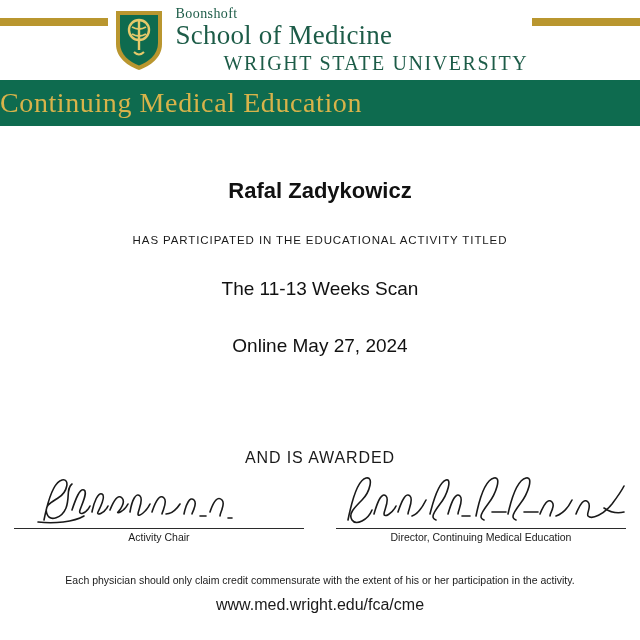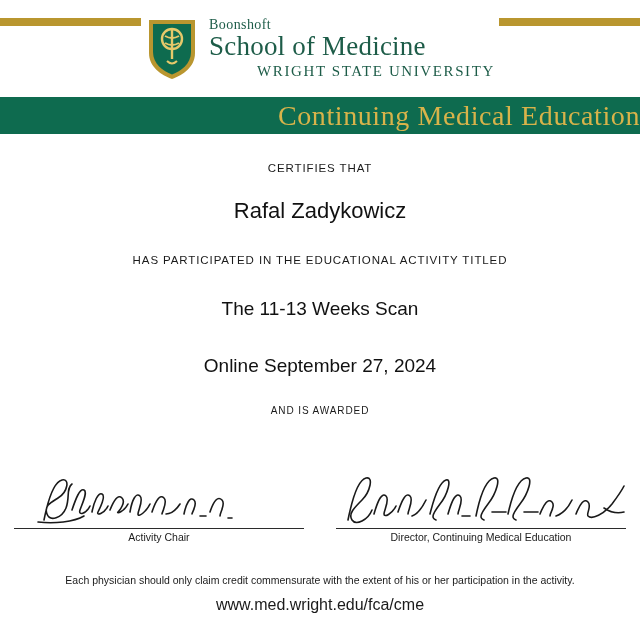--- a/index.html
+++ b/index.html
@@ -17,21 +17,21 @@
     position: relative;
     width: 640px;
     height: 640px;
     background: #ffffff;
     box-sizing: border-box;
   }
 
   
   .header {
     position: relative;
-    height: 97px;
+    height: 80px;
     display: flex;
     align-items: center;
     justify-content: center;
   }
   .gold-rule {
     position: absolute;
     top: 18px;
     height: 8px;
     background: #b9962f;
   }
@@ -67,33 +67,33 @@
   .wm-school {
     font-family: "Liberation Serif", serif;
     font-size: 27px;
     color: #1d5c48;
     font-weight: 400;
     letter-spacing: .2px;
     margin-bottom: 4px;
   }
   .wm-wright {
     font-family: "Liberation Serif", serif;
-    font-size: 15px;
+    font-size: 20px;
     color: #1d5c48;
     letter-spacing: 1.6px;
     margin-left: 48px;
   }
 
   
   .banner {
     background: #0e6b4f;
-    height: 37px;
+    height: 46px;
     display: flex;
     align-items: center;
-    justify-content: flex-end;
+    justify-content: flex-start;
   }
   .banner-text {
     font-family: "Liberation Serif", serif;
     font-size: 28px;
     color: #d8b34a;
     letter-spacing: .6px;
   }
 
   
   .body-area {
@@ -101,37 +101,37 @@
     padding-top: 28px;
   }
   .small-caps {
     font-size: 11.5px;
     letter-spacing: .9px;
     color: #1a1a1a;
     text-transform: uppercase;
   }
   .recipient {
     font-size: 22px;
-    font-weight: normal;
+    font-weight: bold;
     color: #111111;
     margin-top: 24px;
     margin-bottom: 30px;
   }
   .activity-title {
     font-size: 19px;
     color: #111111;
     margin-top: 28px;
     line-height: 1.55;
   }
   .awarded-label {
-    font-size: 10px;
+    font-size: 16px;
     letter-spacing: .9px;
     color: #1a1a1a;
     text-transform: uppercase;
-    margin-top: 24px;
+    margin-top: 88px;
   }
   .credits {
     font-size: 14px;
     color: #111111;
     margin-top: 10px;
   }
   .credits .tm {
     font-size: 10px;
     vertical-align: super;
   }
@@ -211,25 +211,24 @@
         <span class="wm-wright">WRIGHT STATE UNIVERSITY</span>
       </div>
     </div>
   </div>
 
   <div class="banner">
     <span class="banner-text">Continuing Medical Education</span>
   </div>
 
   <div class="body-area">
-    <div class="small-caps">CERTIFIES THAT</div>
     <div class="recipient">Rafal Zadykowicz</div>
     <div class="small-caps">HAS PARTICIPATED IN THE EDUCATIONAL ACTIVITY TITLED</div>
     <div class="activity-title">The 11-13 Weeks Scan</div>
-    <div class="activity-title">Online September 27, 2024</div>
+    <div class="activity-title">Online May 27, 2024</div>
     <div class="awarded-label">AND IS AWARDED</div>
   </div>
 
   <div class="sig-row">
 
     <div class="sig-block">
       <div class="sig-img">
         <svg width="290" height="62" viewBox="0 0 290 62">
           <g fill="none" stroke="#1a1a1a" stroke-width="1.6" stroke-linecap="round">
             <path d="M30 50 C34 30 40 12 48 10 C56 8 54 22 44 28 C36 33 30 36 33 44 C36 52 48 48 52 38 C56 28 52 18 58 14"></path>

